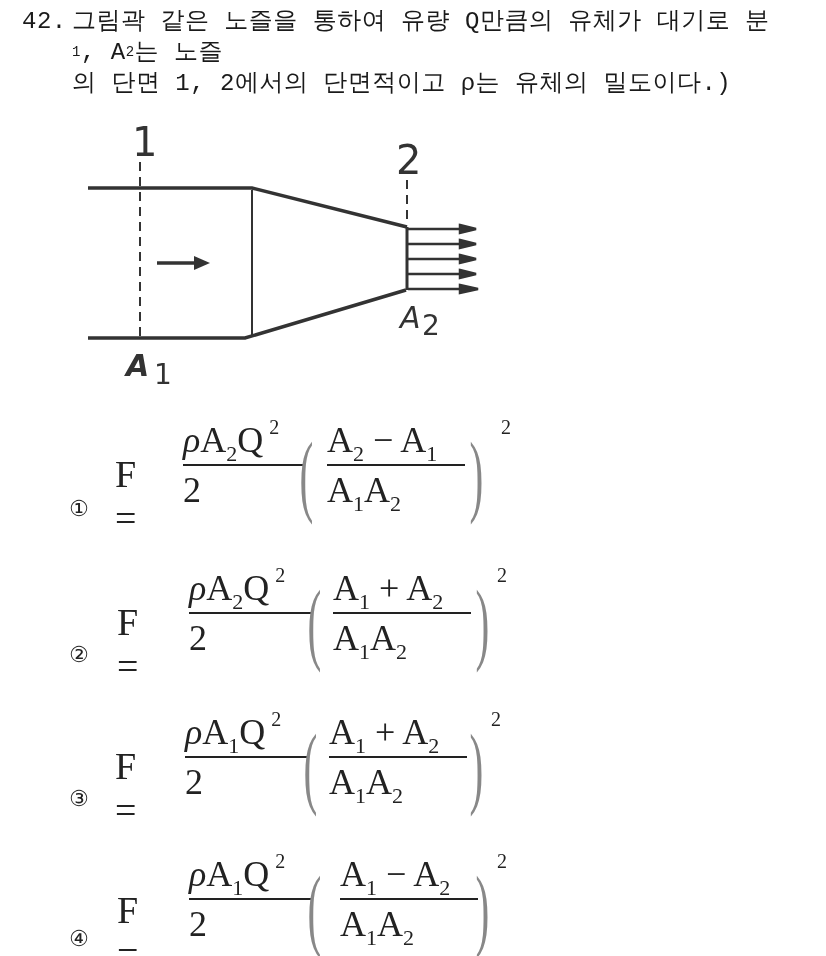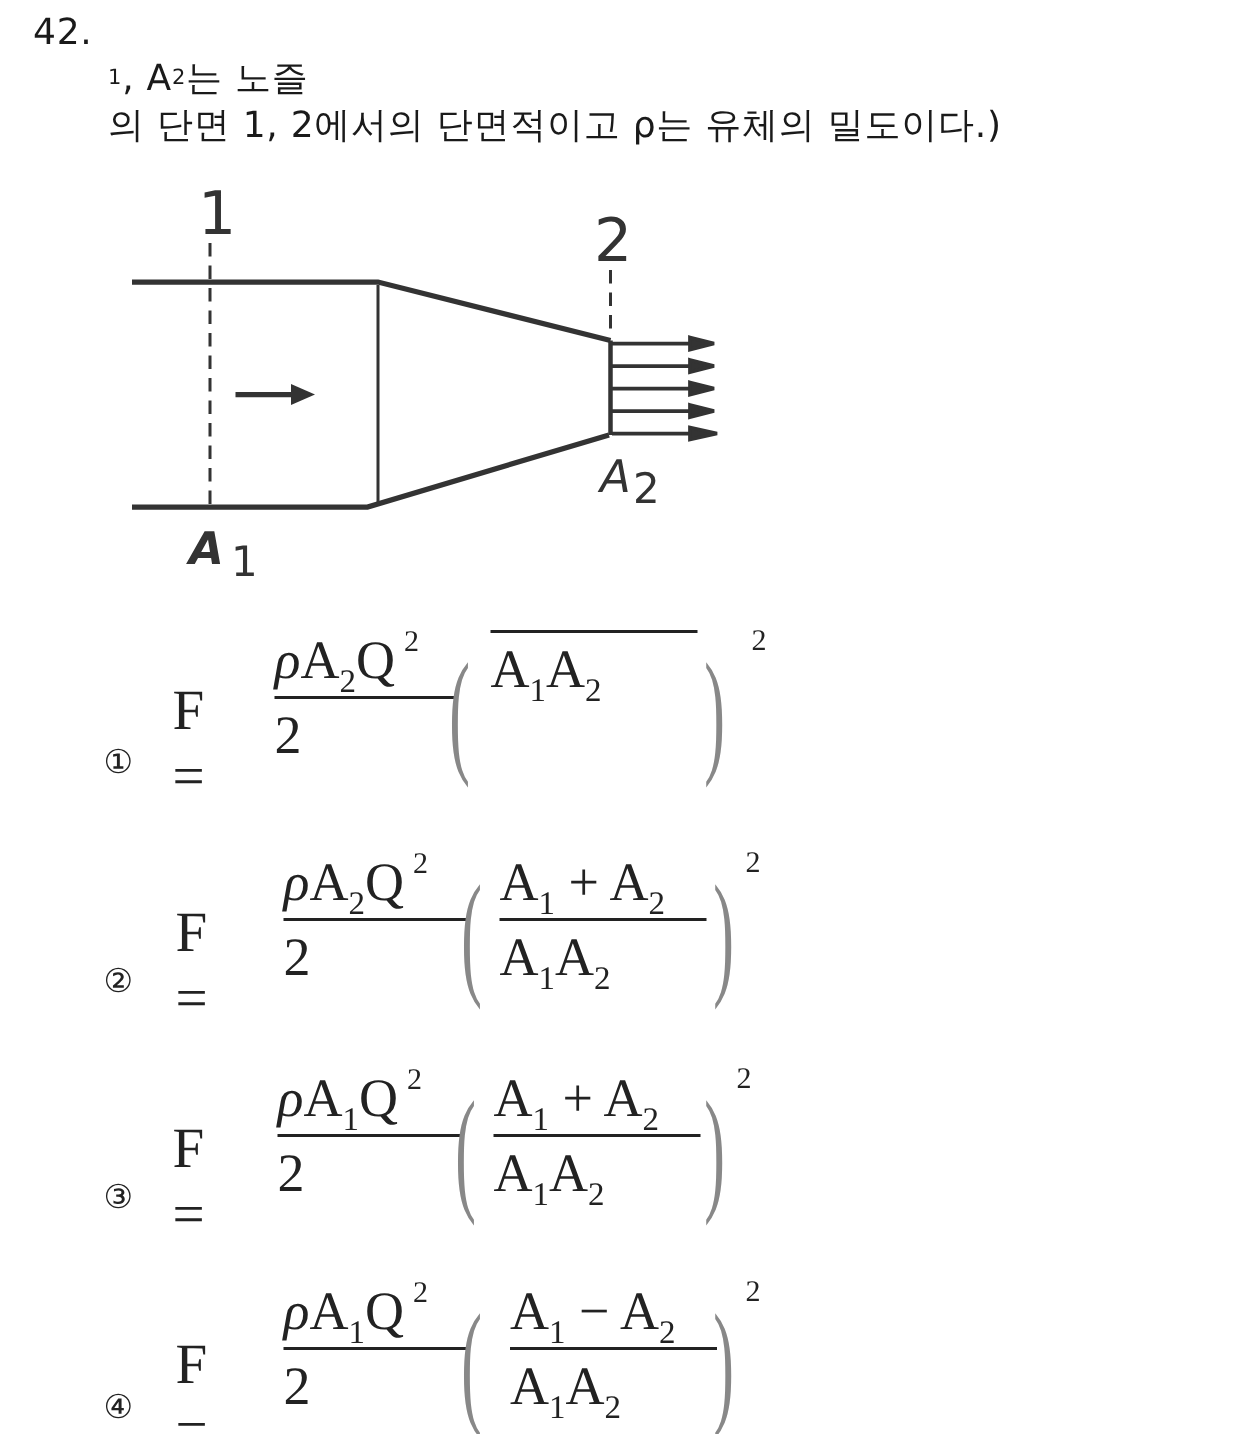--- a/index.html
+++ b/index.html
@@ -5,21 +5,21 @@
     html, body { margin: 0; padding: 0; background: #ffffff; }
     body {
       width: 826px; height: 956px; position: relative; overflow: hidden;
       color: #1a1a1a;
       font-family: "DejaVu Sans", "Liberation Sans", sans-serif;
     }
     .question {
       position: absolute; left: 22px; top: 6px; width: 790px;
       font-size: 24px; line-height: 31px; letter-spacing: 0.5px;
     }
-    .q-row { display: flex; white-space: nowrap; }
+    .q-row { display: flex; white-space: nowrap; font-family: Liberation Mono, monospace; }
     .q-num { width: 50px; flex: none; }
     .q-indent { padding-left: 50px; }
     sub.small { font-size: 14px; vertical-align: -2px; }
 
     .diagram { position: absolute; left: 60px; top: 110px; width: 440px; height: 290px; }
 
     .option {
       position: absolute; left: 65px; height: 140px; width: 470px;
     }
     .opt-num {
@@ -39,20 +39,21 @@
     .sub { font-size: 22px; position: relative; top: 9px; }
     .outer-exp { position: absolute; font-size: 20px; }
     .rho { font-style: italic; }
   </style>
 </head>
 <body>
 
 <div class="question">
   <div class="q-row">
     <span class="q-num">42.</span>
+    <span>그림곽 같은 노즐을 통하여 유량 Q만큼의 유체가 대기로 분</span>
   </div>
   <div class="q-row q-indent">
       <sub class="small">1</sub>
       <span>, A</span>
       <sub class="small">2</sub>
       <span>는 노즐</span>
   </div>
   <div class="q-row q-indent">
     <span>의 단면 1, 2에서의 단면적이고 ρ는 유체의 밀도이다.)</span>
   </div>
@@ -106,20 +107,21 @@
   <span class="opt-num" style="top:88px;">①</span>
   <div class="formula">
     <span class="f-lhs" style="top:44px;">F =</span>
     <div class="frac" style="left:68px; top:10px; width:120px;">
       <span class="num"><span class="rho">ρ</span><span>A</span><span class="sub">2</span><span>Q</span><span class="sup">2</span></span>
       <span class="bar"></span>
       <span class="den">2</span>
     </div>
     <span class="paren" style="left:176px; top:20px;">(</span>
     <div class="frac" style="left:212px; top:10px; width:138px;">
+      <span class="num"><span>A</span><span class="sub">2</span> <span>−</span> <span>A</span><span class="sub">1</span></span>
       <span class="bar"></span>
       <span class="den"><span>A</span><span class="sub">1</span><span>A</span><span class="sub">2</span></span>
     </div>
     <span class="paren" style="left:346px; top:20px;">)</span>
     <span class="outer-exp" style="left:386px; top:8px;">2</span>
   </div>
 </div>
 
 <div class="option" style="top:558px;">
   <span class="opt-num" style="top:84px;">②</span>

